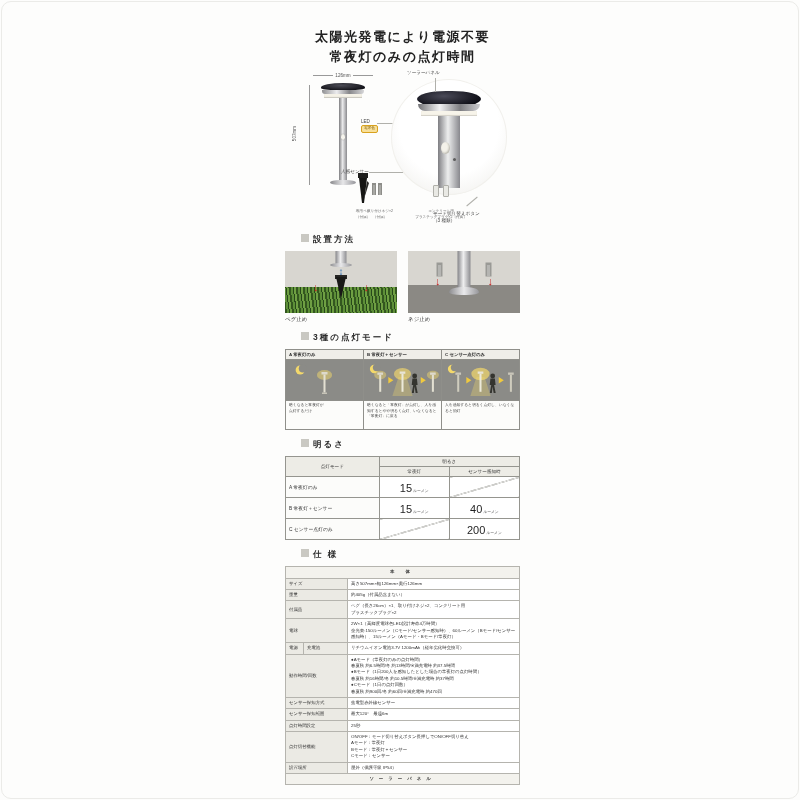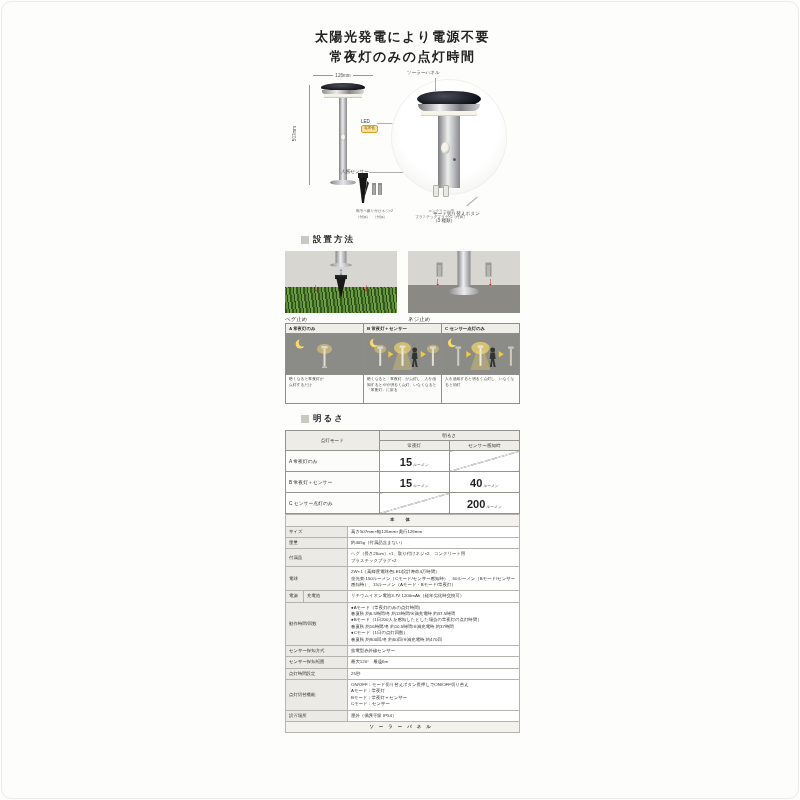--- a/index.html
+++ b/index.html
@@ -46,21 +46,21 @@
   .lbl-panel{position:absolute;left:122px;top:-3px;color:#444;}
   .lbl-mode{position:absolute;left:148px;top:138px;color:#444;white-space:pre-line;line-height:1.5;}
   .peg-icon{position:absolute;left:70px;top:100px;}
   .acc-screws{position:absolute;left:88px;top:112px;display:flex;gap:4px;}
   .screw-s{width:2px;height:10px;background:#a8a8a4;box-shadow:0 -1px 0 1px #8d8d89;}
   .acc-plugs{position:absolute;left:148px;top:112px;display:flex;gap:4px;}
   .plug-s{width:4px;height:10px;border:1px solid #b0b0aa;border-radius:1px;background:#e9e9e4;}
   .acc-lbl{position:absolute;font-size:3.6px;color:#666;text-align:center;white-space:pre-line;line-height:1.5;}
 
   
-  .sec{display:flex;align-items:center;gap:4px;margin:9px 0 5px;padding-left:16px;}
+  .sec{display:flex;gap:4px;margin:9px 0 5px;padding-left:16px;}
   .sec .sq{width:8px;height:8px;background:#c9c8c2;}
   .sec .t{font-size:8.5px;font-weight:bold;letter-spacing:2px;color:#2c2c2c;}
 
   
   .scenes{display:flex;gap:11px;}
   .scene{position:relative;width:112px;height:62px;background:#d8d6d0;overflow:hidden;}
   .s-grass::after{content:"";position:absolute;left:0;right:0;bottom:0;height:26px;
      background:repeating-linear-gradient(82deg,#33571f 0 2px,#5d8f38 2px 4px,#27491a 4px 5px,#6fa043 5px 7px);}
   .stub{position:absolute;left:50%;top:0;transform:translateX(-50%);width:11px;height:13px;
         background:linear-gradient(90deg,#86868a,#eeeeef 45%,#8e8e92);z-index:2;}
@@ -87,21 +87,21 @@
   .m-g{height:40px;background:#8b8b87;padding:0;}
   .m-g svg{display:block;width:100%;height:40px;}
   .m-c{font-size:3.8px;color:#444;padding:2px 3px;line-height:1.4;vertical-align:top;background:#fcfcfa;white-space:pre-line;height:24px;}
 
   
   .btable{width:100%;border-collapse:collapse;table-layout:fixed;}
   .btable td{border:1px solid #95958f;}
   .b-h{background:#edece6;font-size:4.6px;text-align:center;color:#333;padding:2px;}
   .b-mode{font-size:4.8px;padding:2px 3px;background:#fcfcfa;color:#2e2e2e;}
   .b-val{text-align:center;background:#fff;padding:1px;}
-  .b-val .num{font-size:11px;font-weight:bold;color:#1f1f1f;}
+  .b-val .num{font-size:11px;font-weight:normal;color:#1f1f1f;}
   .b-val .unit{font-size:3.8px;color:#444;margin-left:1px;}
   .diag{background-image:linear-gradient(to bottom right,transparent 49%,#9d9d97 49%,#9d9d97 51%,transparent 51%);}
 
   
   .stable{width:100%;border-collapse:collapse;table-layout:fixed;}
   .stable td{border:1px solid #b5b4ae;font-size:4.4px;padding:2px 3px;line-height:1.45;vertical-align:middle;color:#333;}
   .s-head{text-align:center;font-size:6px;font-weight:bold;letter-spacing:5px;background:#f3f2ed;color:#222;}
   .s-lbl{background:#ebeae4;}
   .s-val{background:#fff;white-space:pre-line;}
 </style>
@@ -207,20 +207,24 @@
         <div class="screw-b" style="right:30px;top:14px;"></div>
         <span class="arr-red" style="left:27px;top:24px;">↓</span>
         <span class="arr-red" style="right:27px;top:24px;">↓</span>
       </div>
     </div>
     <div class="captions">
       <div>ペグ止め</div>
       <div>ネジ止め</div>
     </div>
 
+    <div class="sec">
+      <span class="sq"></span>
+      <span class="t">3種の点灯モード</span>
+    </div>
     <table class="mtable">
       <tbody>
           <tr>
         <td class="m-h">A 常夜灯のみ</td>
         <td class="m-h">B 常夜灯＋センサー</td>
         <td class="m-h">C センサー点灯のみ</td>
       </tr>
       <tr>
         <td class="m-g">
           <svg viewBox="0 0 76 40" preserveAspectRatio="none">
@@ -322,20 +326,24 @@
       <tr>
         <td class="b-mode">C センサー点灯のみ</td>
         <td class="b-val diag"></td>
         <td class="b-val">
           <span class="num">200</span><span class="unit">ルーメン</span>
         </td>
       </tr>
     </tbody>
       </table>
 
+    <div class="sec">
+      <span class="sq"></span>
+      <span class="t">仕 様</span>
+    </div>
     <table class="stable">
       <colgroup>
           <col style="width:18px">
           <col style="width:44px">
           <col>
           <col style="width:24px">
           <col style="width:50px">
         </colgroup>
       <tbody>
           <tr>

